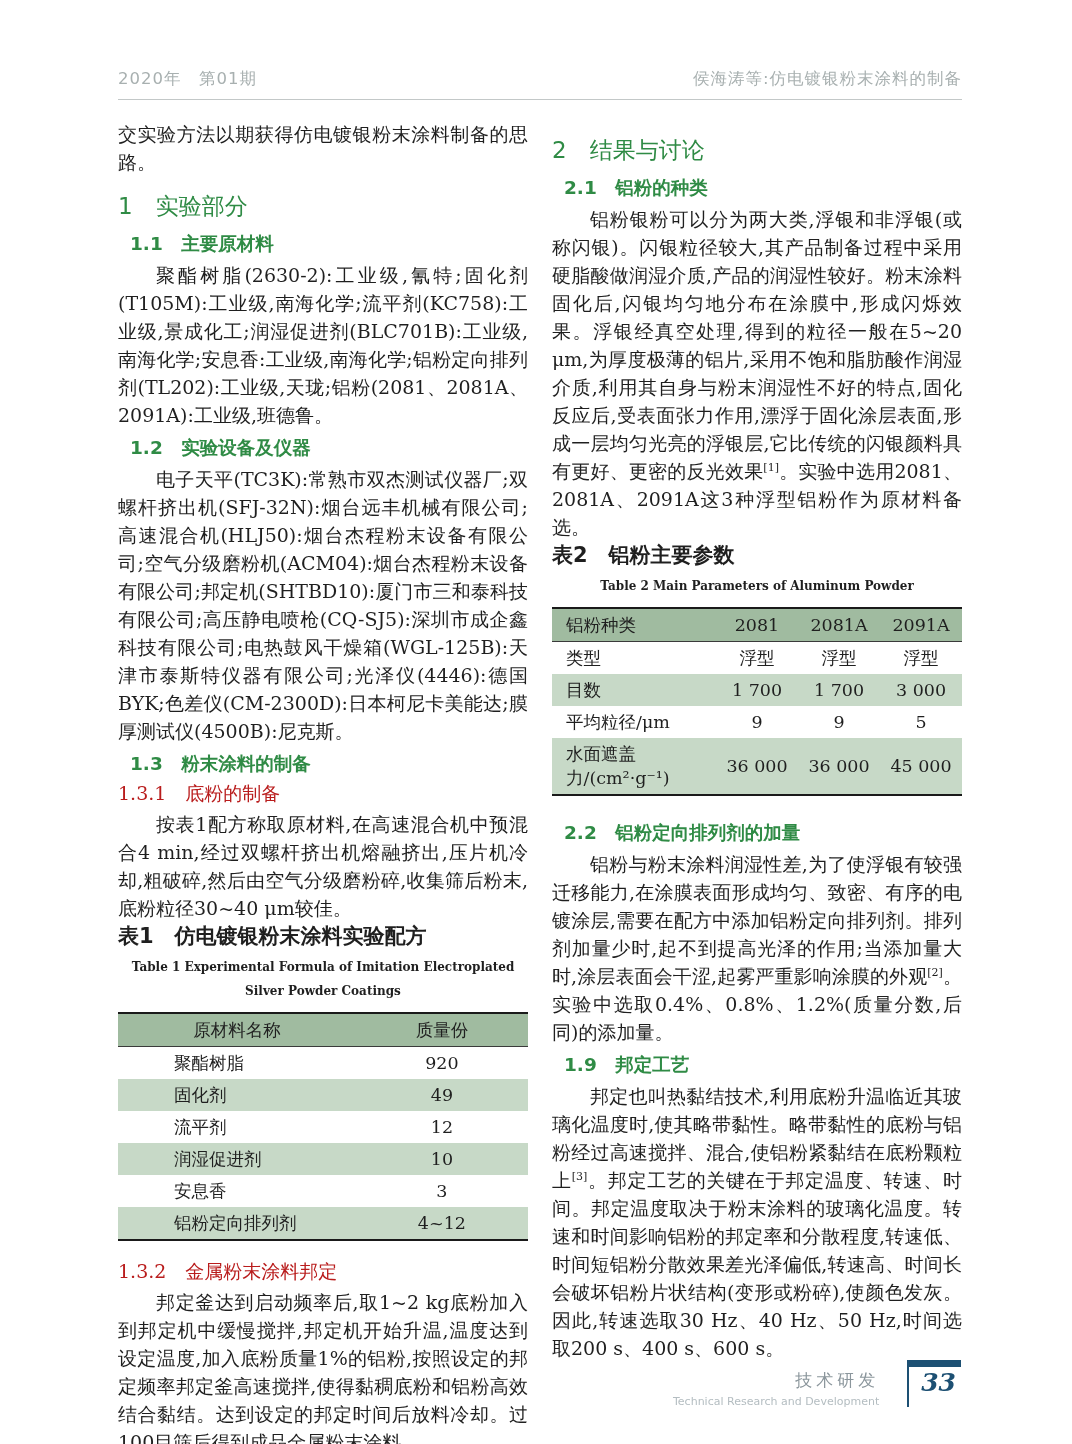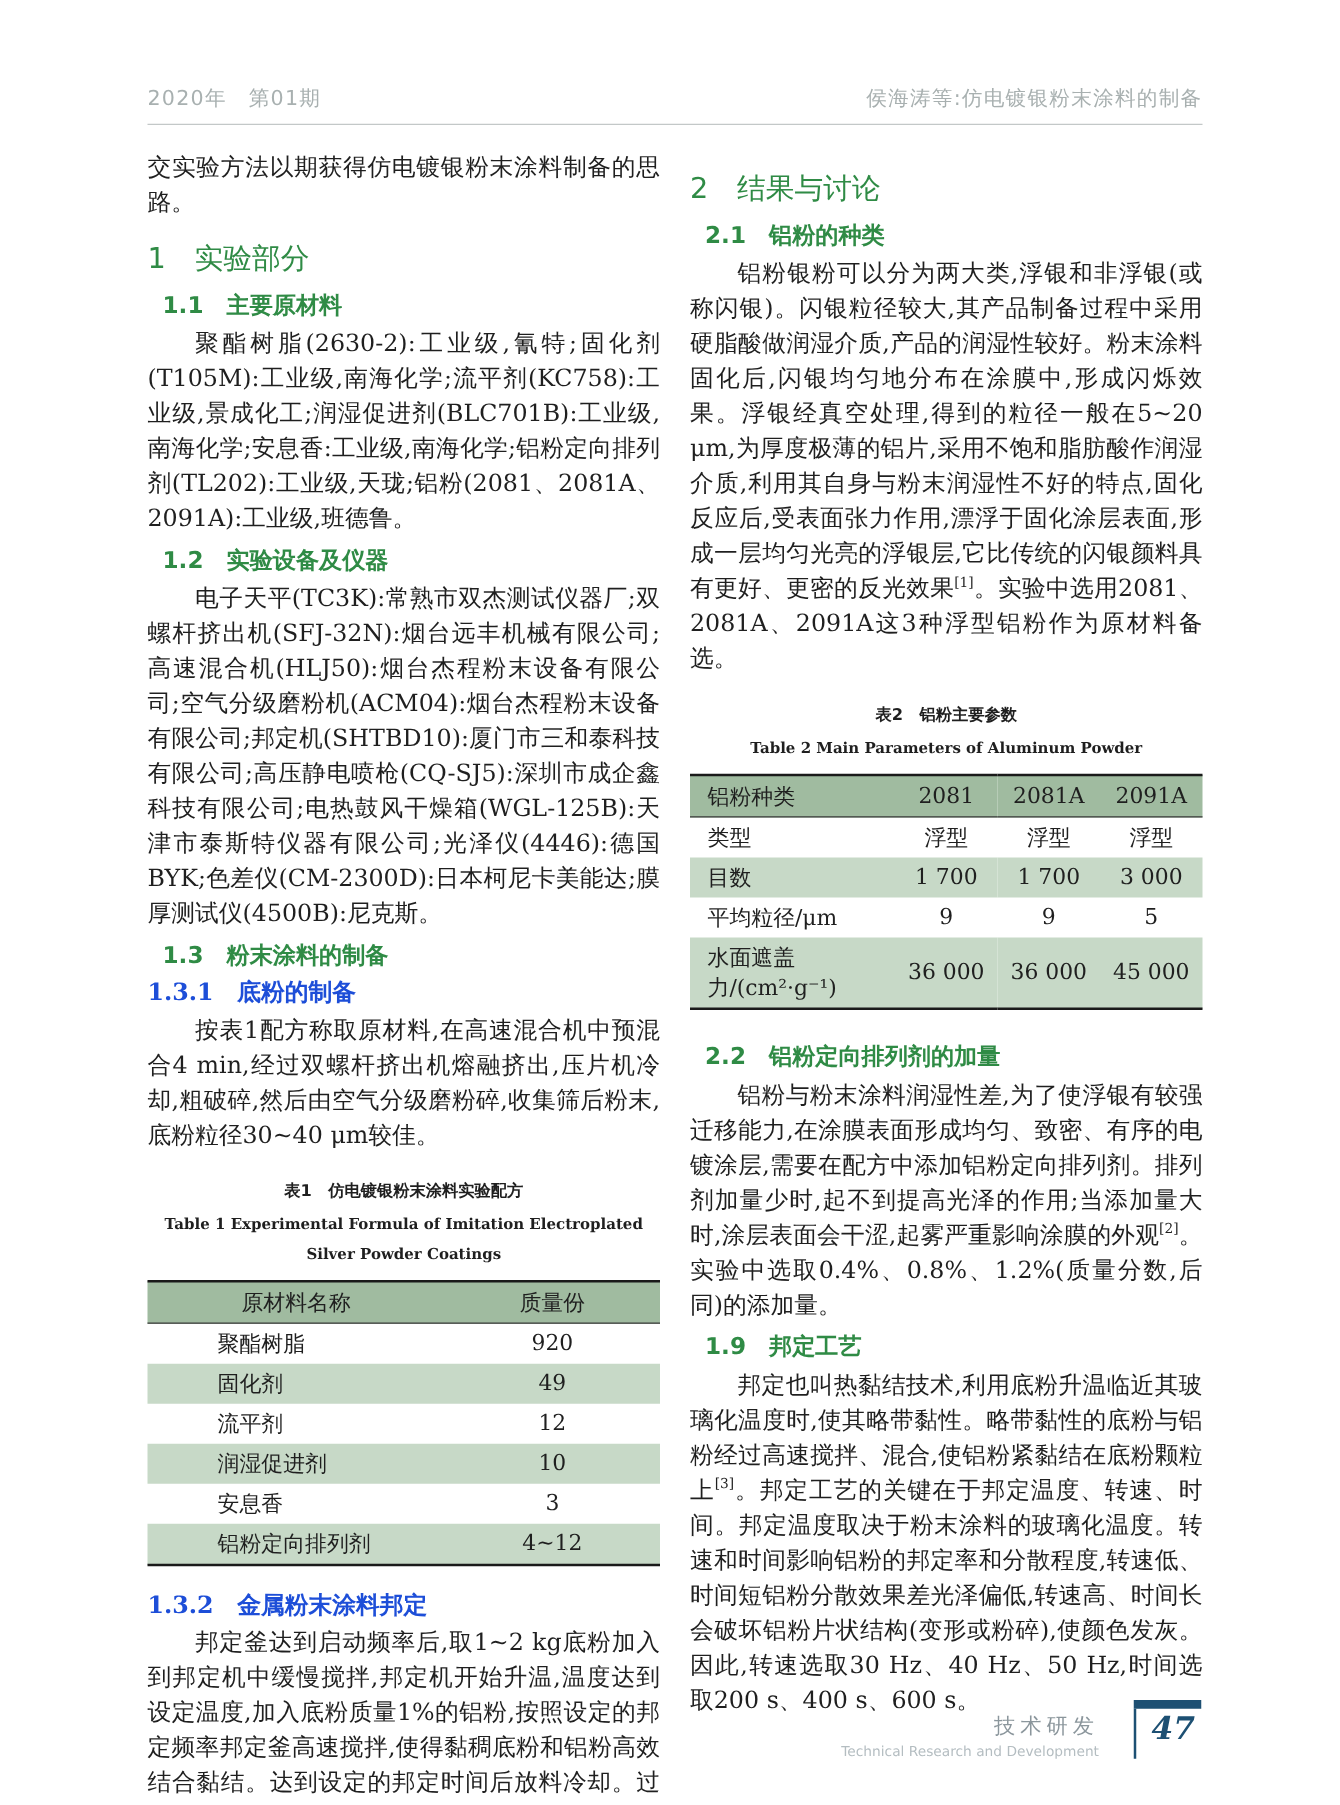--- a/index.html
+++ b/index.html
@@ -44,31 +44,31 @@
     font-size: 23px; font-weight: normal;
     margin: 15px 0 9px 0;
   }
   h2.sec {
     color: #2f8b45;
     font-family: "DejaVu Sans", "Liberation Sans", sans-serif;
     font-size: 18.5px; font-weight: bold;
     margin: 6px 0 5px 12px;
   }
   h3.sec {
-    color: #1d4ed8;
-    font-size: 19px; font-weight: bold;
+    color: #b91c1c;
+    font-size: 19px; font-weight: normal;
     margin: 4px 0 3px 0;
   }
   h3.after-table { margin-top: 18px; }
 
   
   .table-caption-zh {
-    text-align: center; font-weight: bold;
-    font-family: "DejaVu Sans", "Liberation Sans", sans-serif;
-    font-size: 13px; margin-top: 22px; margin-bottom: 5px;
+    font-weight: bold;
+    font-family: "DejaVu Sans", "Liberation Sans", sans-serif;
+    font-size: 21px; margin-bottom: 5px;
   }
   .table-caption-en {
     text-align: center; font-weight: bold;
     font-family: "DejaVu Serif", "Liberation Serif", serif;
     font-size: 12px; line-height: 24px;
   }
   table.paper-table {
     width: 100%; border-collapse: collapse;
     margin-top: 9px;
     font-size: 17.5px;
@@ -247,17 +247,17 @@
 
   </main>
 
   <footer class="page-footer">
     <div class="footer-text">
       <div class="footer-zh">技术研发</div>
       <div class="footer-en">Technical Research and Development</div>
     </div>
     <div class="pagenum-box">
       <div class="pagenum-bar"></div>
-      <div class="pagenum">47</div>
+      <div class="pagenum">33</div>
     </div>
   </footer>
 
 </div>
 
 </body></html>

